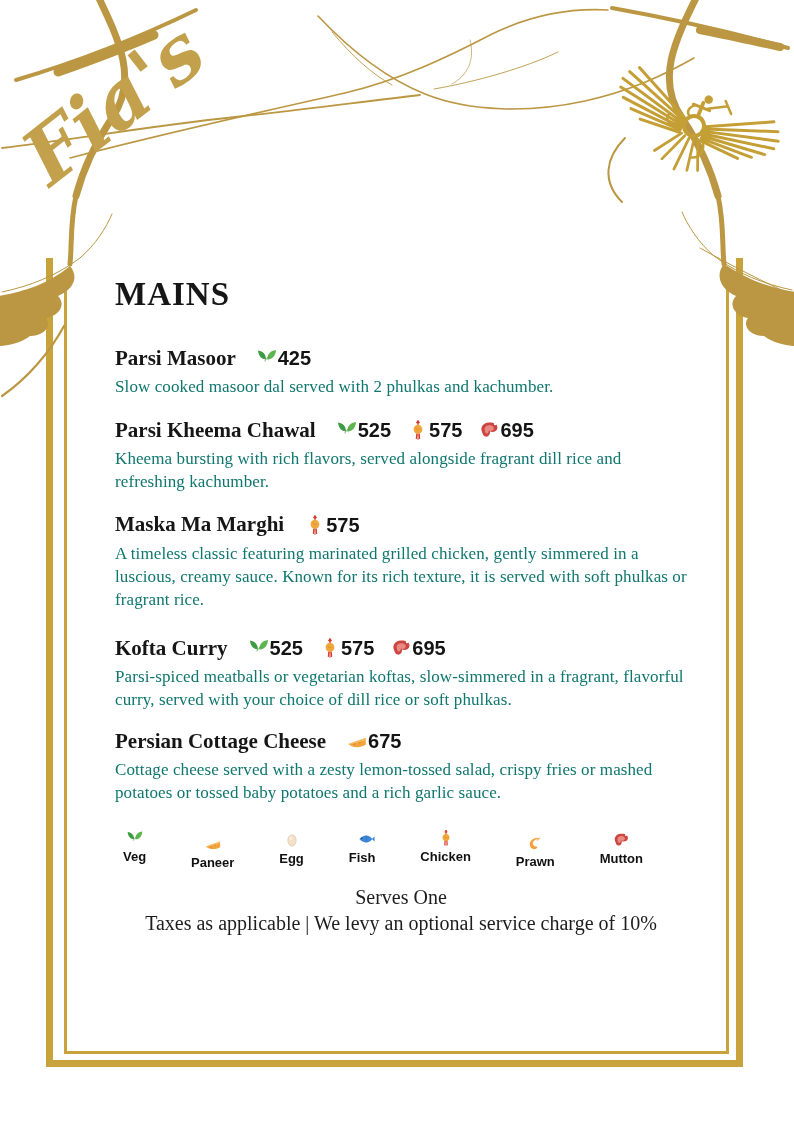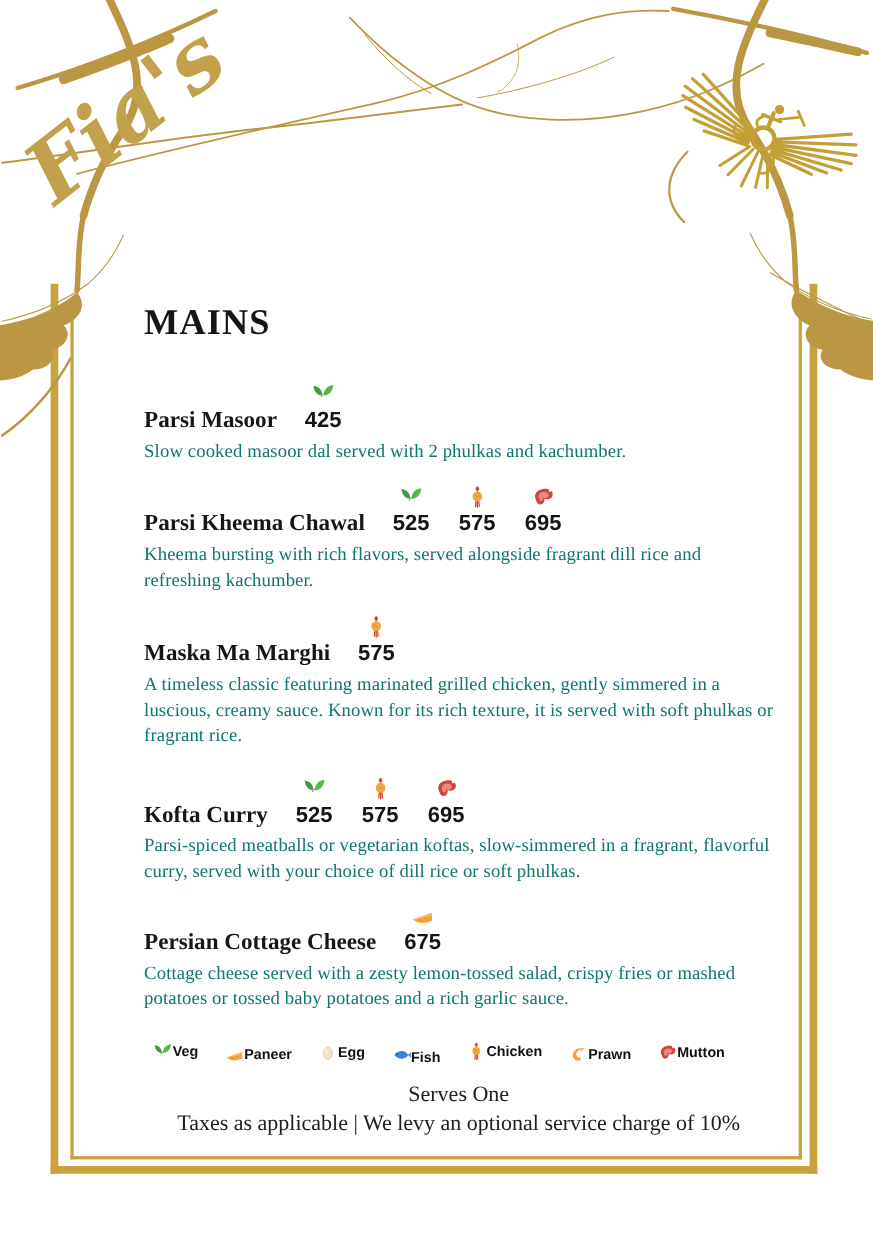--- a/index.html
+++ b/index.html
@@ -8,35 +8,35 @@
     font-family:"Liberation Serif",serif;color:#1d1d1d;
   }
   
   .frame-outer{position:absolute;left:46px;right:51px;top:258px;bottom:56px;
     border:7px solid #c8a23b;border-top:none;}
   .frame-inner{position:absolute;left:64px;right:65px;top:272px;bottom:69px;
     border:3px solid #c8a23b;border-top:none;}
   
   .decor{position:absolute;left:0;top:0;width:794px;height:440px;display:block;}
   
-  .content{position:absolute;left:131px;top:276px;width:572px;}
+  .content{position:absolute;left:115px;top:276px;width:572px;}
   .section-title{font-size:33px;font-weight:700;letter-spacing:1px;margin:0 0 34px;color:#161616;}
   .item{margin:0 0 20px;}
   .item.i3{margin-bottom:25px;}
   .item.i4{margin-bottom:18px;}
   .item.i5{margin-bottom:0;}
   .head{display:flex;align-items:flex-end;column-gap:16px;}
   .name{font-size:21px;font-weight:700;margin:0 4px 0 0;line-height:1.05;white-space:nowrap;color:#161616;}
-  .pcol{display:flex;flex-direction:column;align-items:center;row-gap:3px;min-width:44px;}
+  .pcol{display:flex;flex-direction:row;align-items:center;row-gap:3px;min-width:44px;}
   .icn svg{width:22px;height:22px;display:block;}
   .price{font-family:"Liberation Sans",sans-serif;font-weight:700;font-size:20px;line-height:1;color:#141414;}
   .desc{font-size:17px;line-height:1.38;margin:6px 0 0;color:#0f766e;letter-spacing:0.1px;}
   
   .legend{display:flex;justify-content:space-between;width:520px;margin:24px 0 0 8px;}
-  .lg{display:flex;flex-direction:row;align-items:center;row-gap:2px;}
+  .lg{display:flex;flex-direction:column;align-items:center;row-gap:2px;}
   .lg svg{width:18px;height:18px;display:block;}
   .lg .lbl{font-family:"Liberation Sans",sans-serif;font-weight:700;font-size:13px;color:#101010;}
   .lg.off6{margin-top:6px;text-align:center;} .lg.off2{margin-top:2px;} .lg.off1{margin-top:1px;align-items:flex-end;} .lg.off5{margin-top:5px;}
   
   .footer{text-align:center;margin-top:16px;font-size:20px;color:#1d1d1d;}
   .footer p{margin:0 0 3px;}
   .defs{position:absolute;width:0;height:0;overflow:hidden;}
 </style>
 </head>
 <body>

